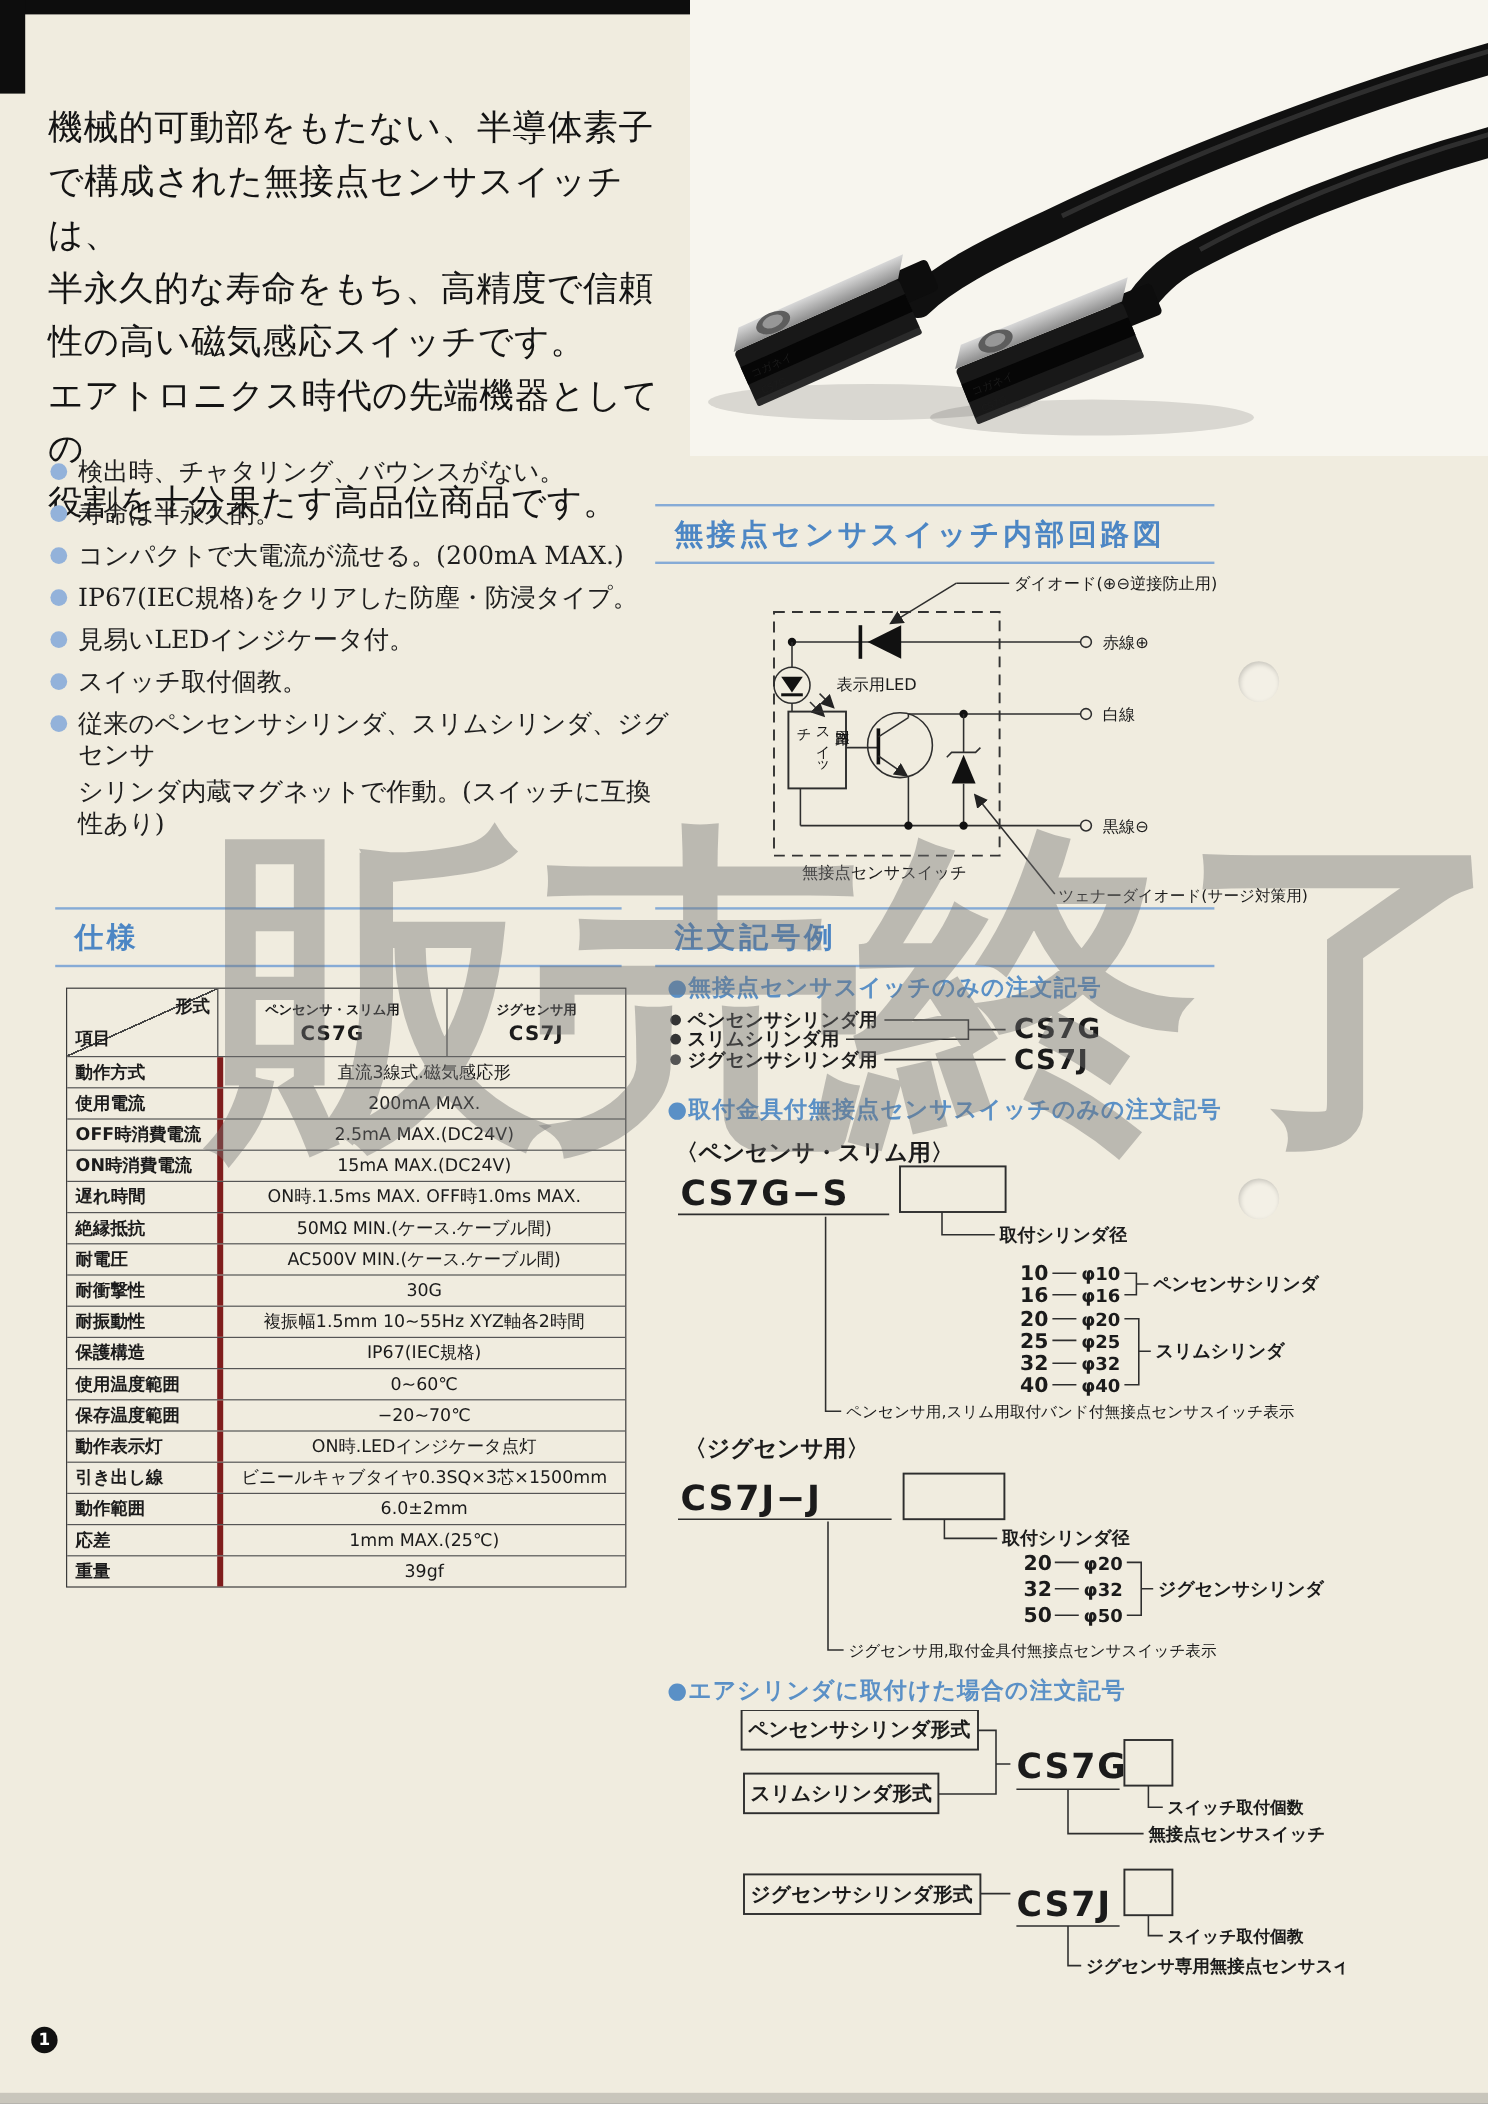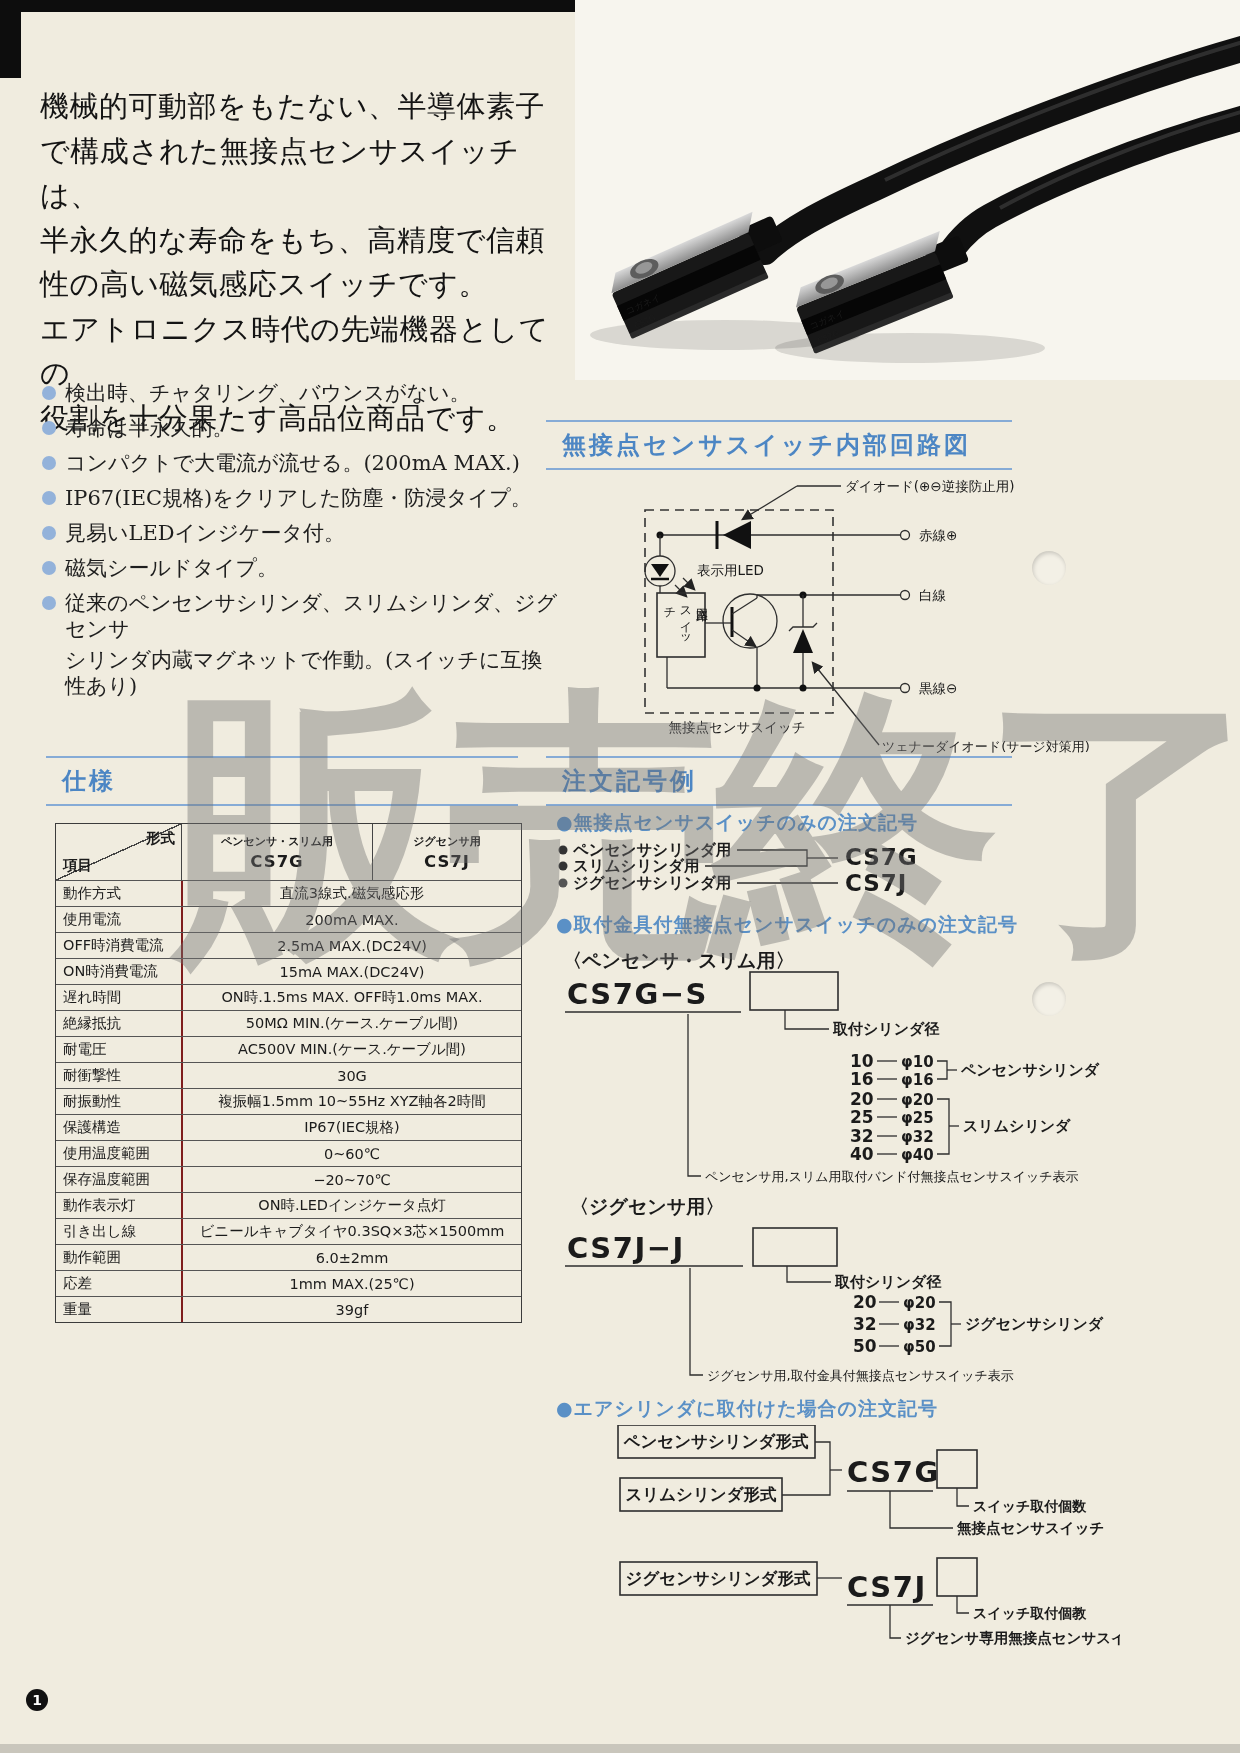--- a/index.html
+++ b/index.html
@@ -14,21 +14,21 @@
   .features{left:42px;top:380px;width:520px;}
   .feat{display:flex;align-items:flex-start;margin-bottom:9px;
         font-family:"DejaVu Serif","Liberation Serif",serif;font-size:21px;color:#1e1e1e;line-height:26px;}
   .dot{flex:0 0 14px;height:14px;border-radius:50%;background:#93b2da;margin:6px 9px 0 0;}
   .feat-cont{margin-left:23px;margin-top:-4px;}
   .sec-header{border-top:2px solid #86abd6;border-bottom:2px solid #86abd6;color:#4c86c4;
               font-size:24px;font-weight:bold;padding:7px 0 7px 16px;letter-spacing:3px;}
   .spec-table{left:55px;top:823px;width:465px;border:1.5px solid #3c3c3c;font-size:14.5px;background:transparent;}
   .tr{display:flex;height:25px;align-items:stretch;border-top:1px solid #555;}
   .th-row{height:56px;border-top:none;}
-  .ti{flex:0 0 118px;padding-left:7px;font-weight:400;border-right:2px solid #7f1d1d;display:flex;align-items:center;}
+  .ti{flex:0 0 118px;padding-left:7px;font-weight:700;border-right:5px solid #7f1d1d;display:flex;align-items:center;}
   .tv{flex:1;display:flex;align-items:center;justify-content:center;text-align:center;}
   .hd1{flex:0 0 125px;position:relative;border-right:1px solid #444;
        background-image:linear-gradient(to bottom right,transparent calc(50% - 0.7px),#444 calc(50% - 0.7px),#444 calc(50% + 0.7px),transparent calc(50% + 0.7px));}
   .corner-top{position:absolute;top:5px;right:6px;font-weight:bold;}
   .corner-left{position:absolute;bottom:5px;left:7px;font-weight:bold;}
   .hd2{flex:0 0 190px;border-right:1px solid #444;}
   .hd3{flex:1;}
   .hcell{display:flex;flex-direction:column;align-items:center;justify-content:center;gap:3px;}
   .huse{font-size:11px;font-weight:bold;}
   .hmodel{font-size:16.5px;font-weight:bold;letter-spacing:1px;}
@@ -128,21 +128,21 @@
     <div class="feat">
         <span class="dot"></span>
         <span>IP67(IEC規格)をクリアした防塵・防浸タイプ。</span>
       </div>
     <div class="feat">
         <span class="dot"></span>
         <span>見易いLEDインジケータ付。</span>
       </div>
     <div class="feat">
         <span class="dot"></span>
-        <span>磁気シールドタイプ。</span>
+        <span>スイッチ取付個教。</span>
       </div>
     <div class="feat">
         <span class="dot"></span>
         <span>従来のペンセンサシリンダ、スリムシリンダ、ジグセンサ</span>
       </div>
     <div class="feat feat-cont">
         <span>シリンダ内蔵マグネットで作動。(スイッチに互換性あり)</span>
       </div>
   </div>
 

